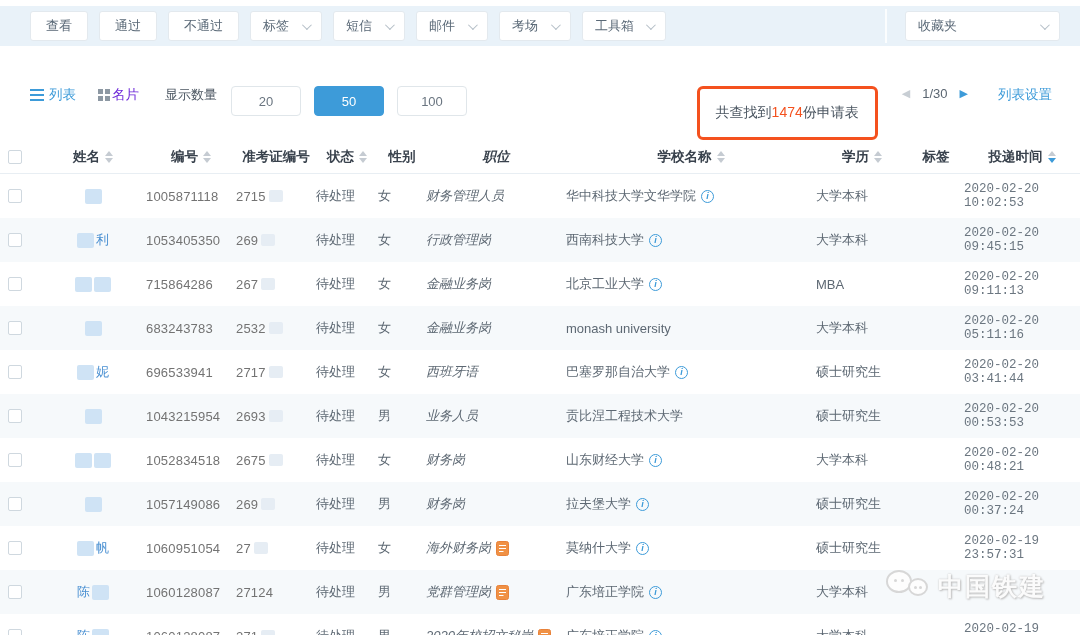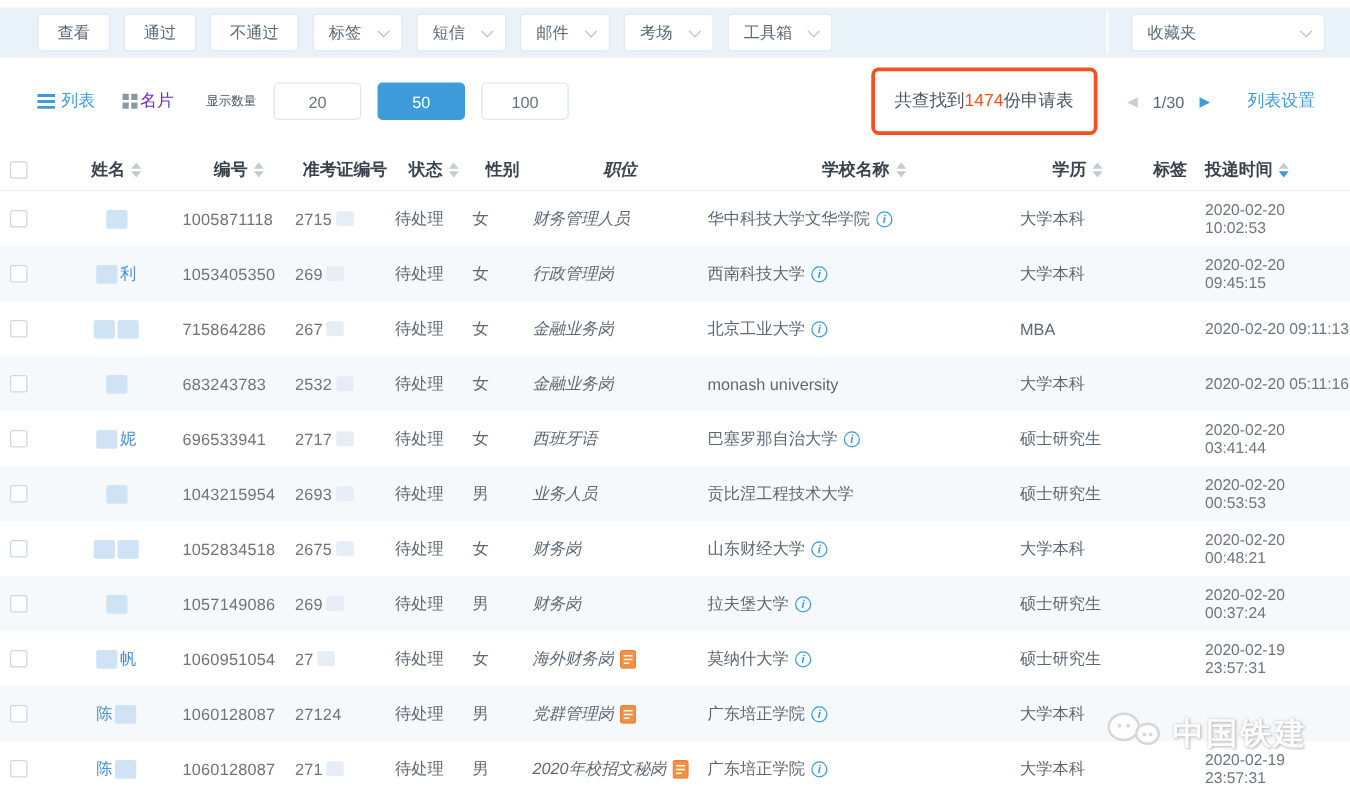--- a/index.html
+++ b/index.html
@@ -15,30 +15,30 @@
     display:inline-flex; align-items:center; cursor:pointer; }
   .tb-dd { padding:0 12px; min-width:72px; justify-content:space-between; }
   .caret { width:7px; height:7px; border-right:1.5px solid #b4bec7;
     border-bottom:1.5px solid #b4bec7; transform:rotate(45deg) translateY(-2px);
     margin-left:12px; display:inline-block; }
   .tb-spacer { flex:1; }
   .tb-divider { width:2px; height:34px; background:#fbfdfe; margin-right:18px; }
   .tb-fav { min-width:155px; justify-content:space-between; margin-right:0; }
 
   
-  .controls { margin:19px 28px 0 30px; height:32px; display:flex; align-items:center; }
+  .controls { margin:40px 28px 0 30px; height:32px; display:flex; align-items:flex-start; }
   .view-toggle { display:inline-flex; align-items:center; font-size:13.5px;
     margin-right:22px; cursor:pointer; }
   .view-toggle.active { color:#3d9bd9; }
   .view-toggle.inactive { color:#6d28d9;font-family:Liberation Mono, monospace; }
   .ic-bars { width:14px; height:12px; margin-right:5px;
     background:repeating-linear-gradient(to bottom,#3d9bd9 0 2.5px,transparent 2.5px 4.8px); }
   .ic-grid { width:5px; height:5px; background:#8d98a3; margin:0 9px 7px 0;
     box-shadow:7px 0 0 #8d98a3, 0 7px 0 #8d98a3, 7px 7px 0 #8d98a3; }
-  .ps-label { color:#4a5560; font-size:10px; margin:0 14px 0 4px; }
+  .ps-label { color:#4a5560; font-size:13px; margin:0 14px 0 4px; }
   .ps-btn { width:70px; height:30px; border:1px solid #e0e6ea; border-radius:4px;
     background:#fff; color:#6a7580; font-size:13px; margin-right:13px;
     display:inline-flex; align-items:center; justify-content:center; cursor:pointer; }
   .ps-btn.active { background:#3d9bd9; border-color:#3d9bd9; color:#fff; }
   .ctl-spacer { flex:1; }
   .count-box { border:3px solid #f4511e; border-radius:6px; padding:15px 16px;
     font-size:14px; color:#4a5560; white-space:nowrap; }
   .count-box em { color:#f4511e; font-style:normal; }
   .pager { display:flex; align-items:center; margin-left:24px; font-size:13px; color:#5a6570; }
   .pg-prev { color:#c8ced4; font-size:11px; margin-right:12px; cursor:pointer; }
@@ -56,21 +56,21 @@
   .c-check { width:40px; padding-left:8px; }
   .c-name { width:106px; justify-content:center; }
   .c-num  { width:90px; }
   .c-adm  { width:80px; }
   .c-status { width:62px; }
   .c-gender { width:48px; }
   .c-pos  { width:140px;font-style:italic; }
   .c-school { width:250px; }
   .c-edu  { width:92px; }
   .c-tag  { width:56px; justify-content:center; }
-  .c-time { flex:1; justify-content:flex-start; }
+  .c-time { flex:1; justify-content:center;font-family:Liberation Mono, monospace; }
   .th.c-num,.th.c-adm,.th.c-status,.th.c-gender,.th.c-pos,.th.c-school,.th.c-edu
     { justify-content:center; }
   .cb { width:14px; height:14px; border:1px solid #cfd8df; border-radius:2px;
     background:#fff; display:inline-block; cursor:pointer; }
   .sorter { display:inline-flex; flex-direction:column; margin-left:5px; }
   .sorter i { width:0; height:0; border-left:4px solid transparent;
     border-right:4px solid transparent; display:block; }
   .sorter .up { border-bottom:5px solid #c5cbd2; margin-bottom:2px; }
   .sorter .down { border-top:5px solid #c5cbd2; }
   .sorter.active .down { border-top-color:#3d9bd9; }

